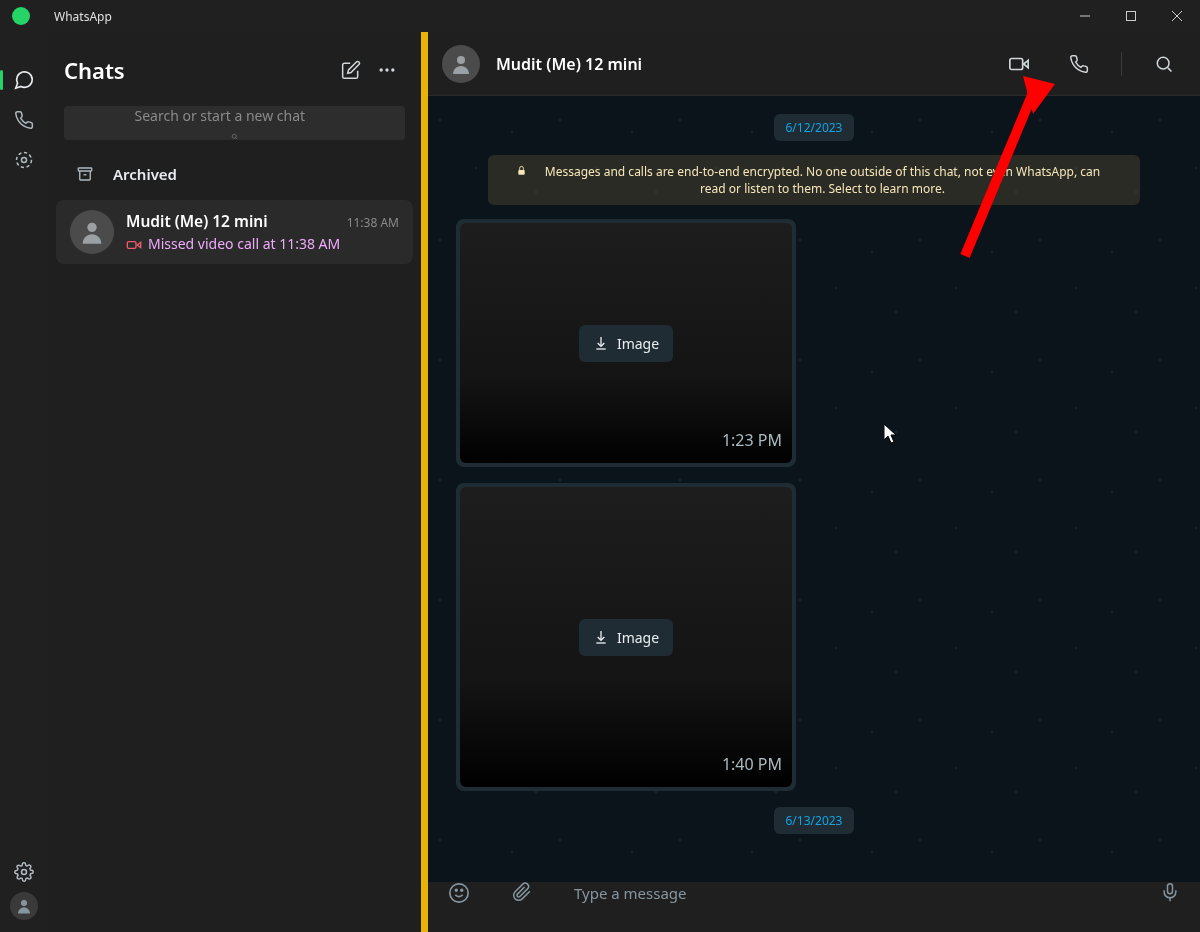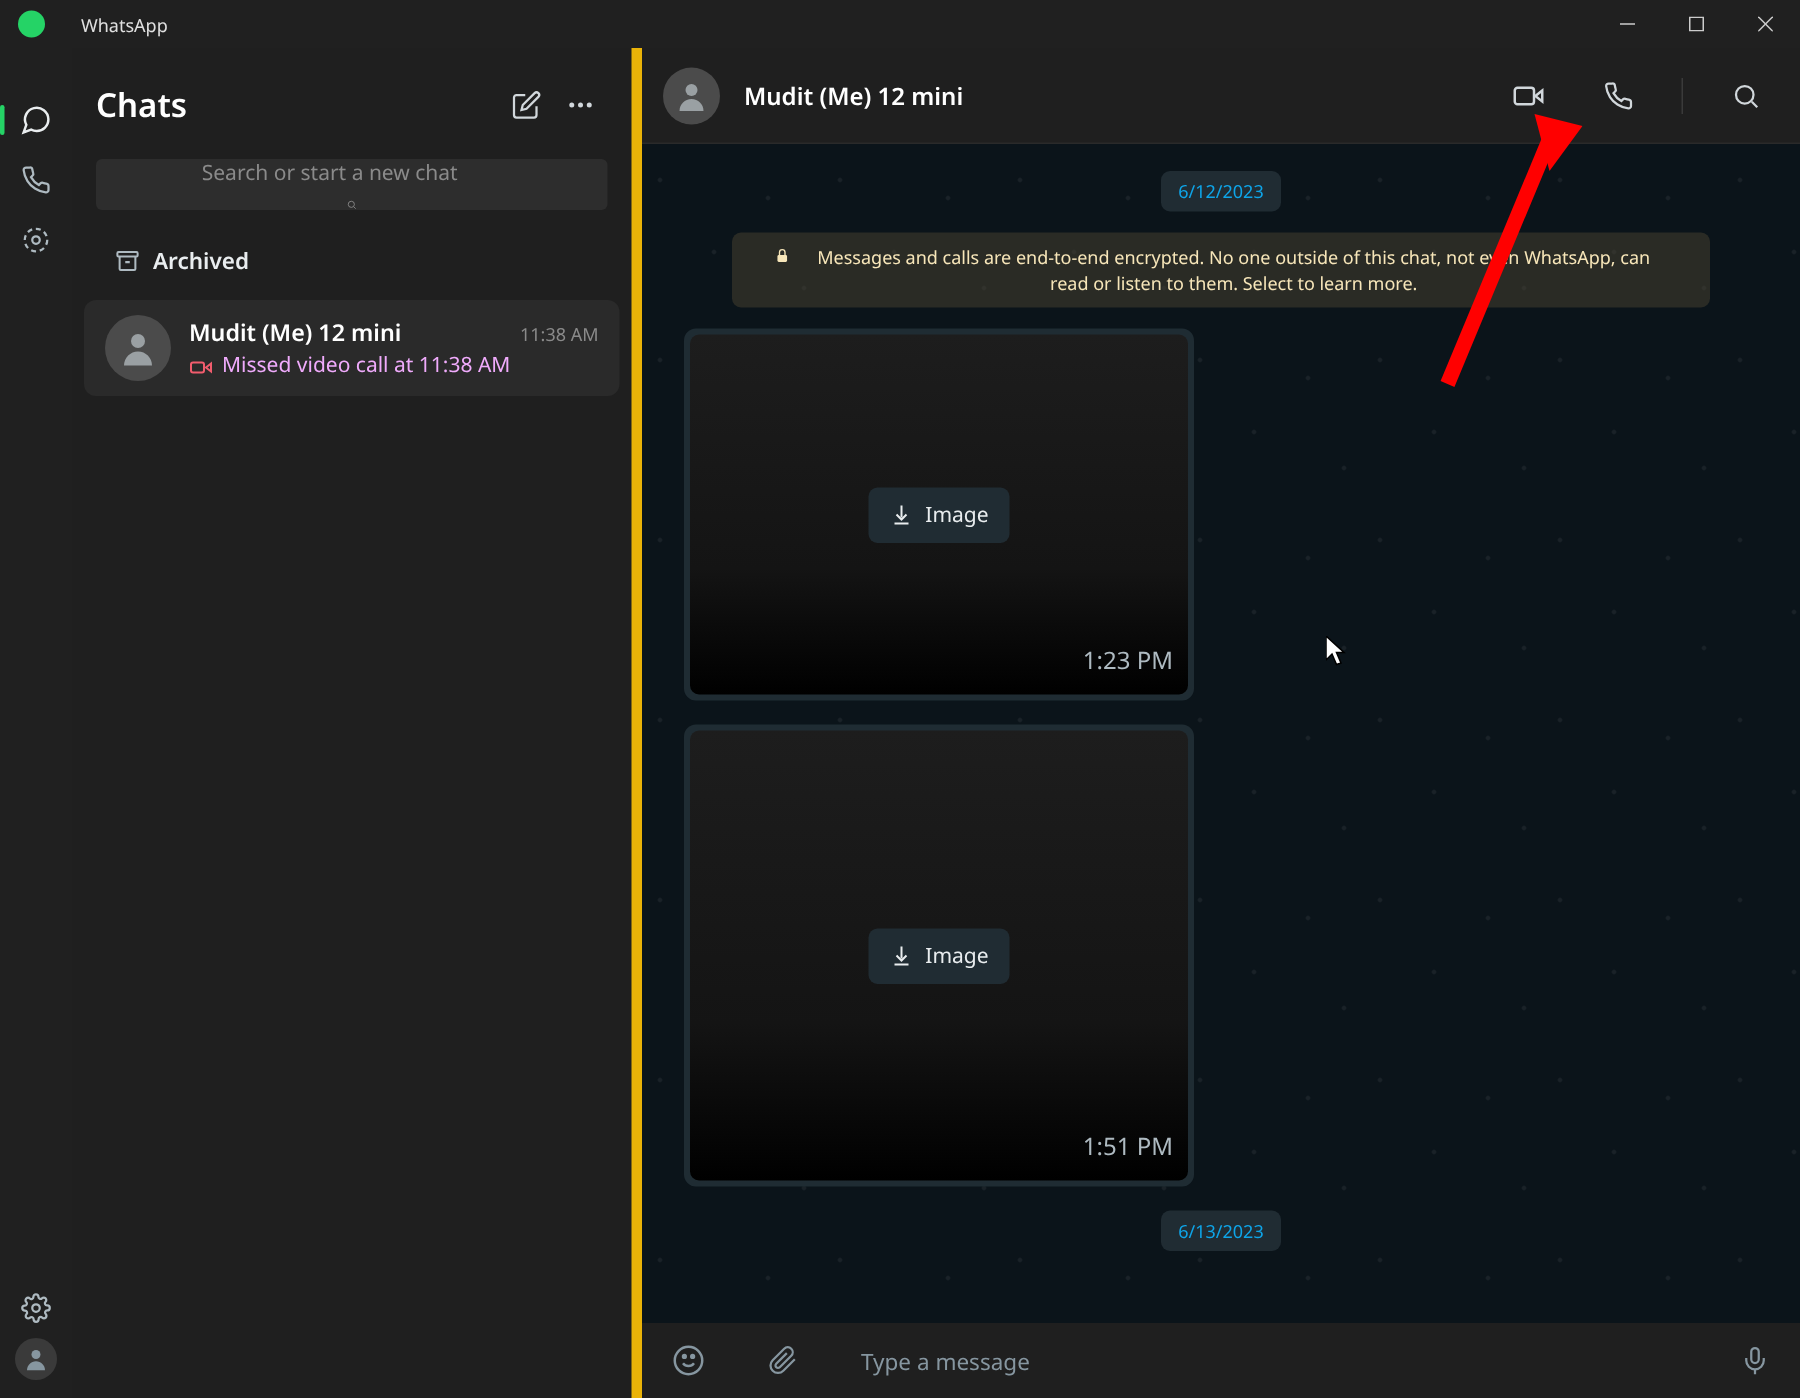--- a/index.html
+++ b/index.html
@@ -21,21 +21,21 @@
   .rail-spacer { flex:1; }
   .rail-avatar { width:28px; height:28px; border-radius:50%; background:#3a3a3a; display:flex; align-items:center; justify-content:center; margin-bottom:12px; }
   
   .panel { width:380px; background:#1f1f1f; border-right:7px solid #eab308; display:flex; flex-direction:column; }
   .panel-top { display:flex; align-items:center; padding:20px 16px 6px 16px; }
   .panel-title { font-size:22px; font-weight:600; flex:1; color:#fff; }
   .panel-icn { width:36px; height:36px; display:flex; align-items:center; justify-content:center; color:#d1d7db; }
   .search { margin:12px 16px 10px 16px; height:34px; background:#2d2d2d; border-radius:4px; display:flex; align-items:center; padding:0 12px; gap:8px;flex-direction:column; }
   .search input { flex:1; background:transparent; border:none; outline:none; color:#d1d1d1; font-size:14px; }
   .search input::placeholder { color:#8a8a8a; }
-  .archived { display:flex; align-items:center; gap:8px; padding:14px 16px 14px 28px; color:#e9edef; font-size:15px; font-weight:600;text-align:center;}
+  .archived { display:flex; align-items:center; gap:19px; padding:14px 16px 14px 28px; color:#e9edef; font-size:15px; font-weight:600;text-align:center;}
   .chat-item { display:flex; padding:10px 14px; gap:12px; background:#2a2a2a; border-radius:8px; margin:2px 8px; }
   .ci-avatar { width:44px; height:44px; border-radius:50%; background:#4b4b4b; display:flex; align-items:center; justify-content:center; }
   .ci-main { flex:1; min-width:0; }
   .ci-row1 { display:flex; justify-content:space-between; align-items:baseline; }
   .ci-name { font-size:15.5px; font-weight:600; color:#fff; }
   .ci-time { font-size:12px; color:#8a8a8a; }
   .ci-row2 { display:flex; gap:6px; color:#f0abfc; font-size:14px; margin-top:2px; align-items:flex-end; }
   
   .conv { flex:1; display:flex; flex-direction:column; background:#111; min-width:0; }
   .conv-head { height:64px; background:#1f1f1f; border-bottom:1px solid #2a2a2a; display:flex; align-items:center; padding:0 14px; gap:16px; }
@@ -54,21 +54,21 @@
     background-size:120px 120px;
   }
   .date-pill { margin:0 auto 14px auto; width:fit-content; background:#202c33; color:#0ea5e9; font-size:12px; padding:5px 12px; border-radius:6px; position:relative; }
   .enc-box { margin:0 32px 14px 32px; background:rgba(80,70,50,0.45); color:#ffd279; font-size:12px; padding:8px 28px; border-radius:6px; text-align:center; position:relative; display:flex; gap:6px; align-items:flex-start; justify-content:center; }
   .enc-box span.text { color:#f7e6b9; }
   .msg { width:340px; background:#1f2c33; border-radius:8px; padding:4px; margin-bottom:16px; position:relative; }
   .msg-img { width:100%; height:240px; background:linear-gradient(#1d1d1d 0%, #141414 65%, #000 100%); border-radius:6px; display:flex; align-items:center; justify-content:center; position:relative; }
   .img-btn { background:#202c33; color:#e9edef; font-size:14px; padding:9px 14px; border-radius:6px; display:flex; align-items:center; gap:8px; }
   .msg-time { position:absolute; bottom:12px; right:10px; font-size:16px; color:#aebac1; }
   
-  .compose { height:50px; background:#1f1f1f; display:flex; align-items:center; padding:0 20px; gap:42px; }
+  .compose { height:50px; background:#1f1f1f; display:flex; align-items:flex-start; padding:0 20px; gap:42px; }
   .cmp-icn { color:#8696a0; display:flex; align-items:center; }
   .cmp-input { flex:1; }
   .cmp-input input { width:100%; background:transparent; border:none; outline:none; color:#d1d7db; font-size:15px; }
   .cmp-input input::placeholder { color:#8696a0; }
   
   .cursor { position:absolute; left:884px; top:424px; pointer-events:none; z-index:50; }
   
   .arrow { position:absolute; left:955px; top:76px; pointer-events:none; z-index:40; }
   svg { display:block; }
 </style>
@@ -255,21 +255,21 @@
         <div class="msg">
           <div class="msg-img" style="height:300px">
             <div class="img-btn">
               <svg width="16" height="16" viewBox="0 0 24 24" fill="none" stroke="#e9edef" stroke-width="2">
                   <path d="M12 3v12"></path>
                   <path d="M7 12l5 5 5-5"></path>
                   <line x1="5" y1="21" x2="19" y2="21"></line>
                 </svg>
               <span>Image</span>
             </div>
-            <span class="msg-time">1:51 PM</span>
+            <span class="msg-time">1:40 PM</span>
           </div>
         </div>
 
         <div class="date-pill">6/13/2023</div>
       </div>
 
       <div class="compose">
         <div class="cmp-icn">
           <svg width="22" height="22" viewBox="0 0 24 24" fill="none" stroke="#8696a0" stroke-width="1.8">
               <circle cx="12" cy="12" r="10"></circle>

